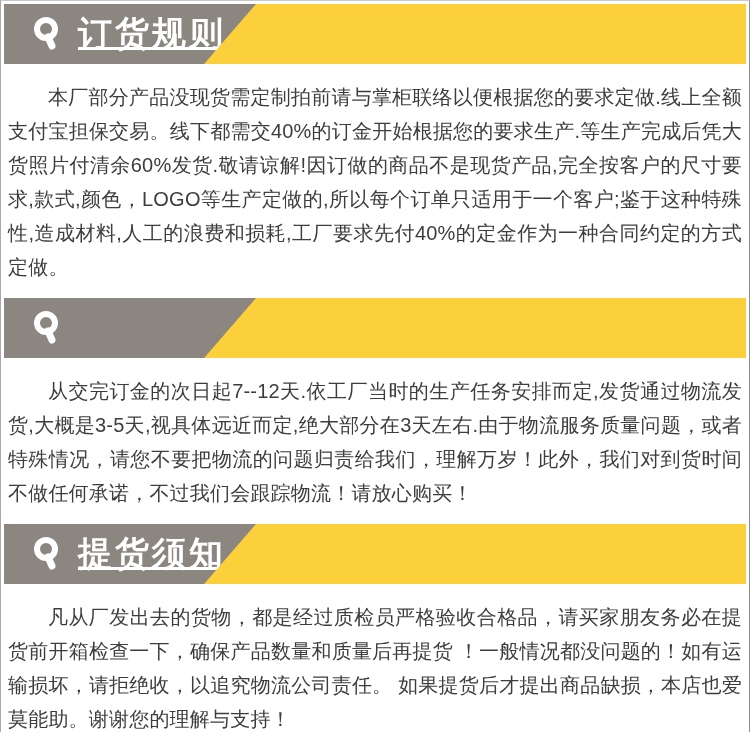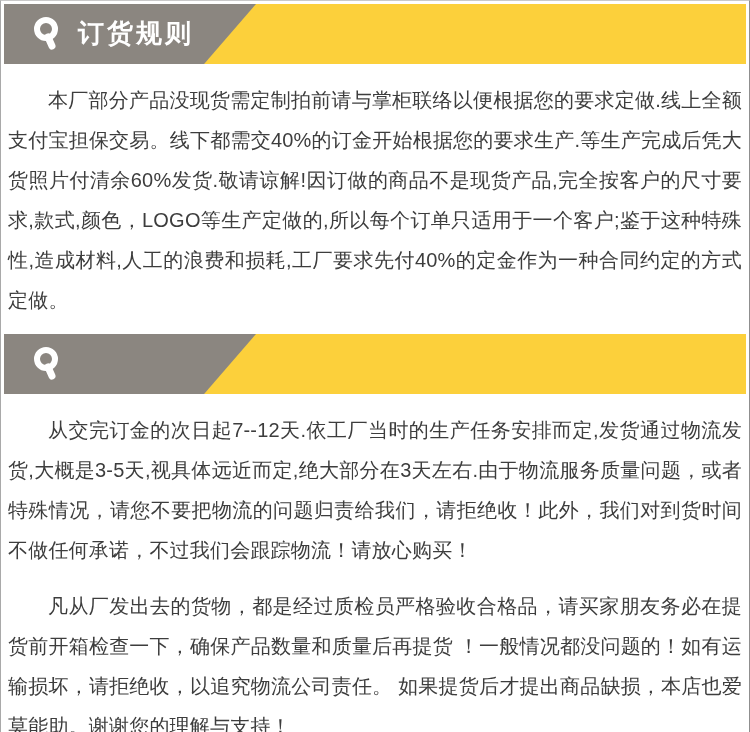--- a/index.html
+++ b/index.html
@@ -37,31 +37,32 @@
   }
   .banner-icon {
     width: 34px;
     height: 36px;
     flex: 0 0 auto;
     margin-right: 13px;
     display: block;
   }
   .banner-title {
     color: #ffffff;
-    font-size: 26px;
+    font-size: 34px;
     font-weight: bold;
     letter-spacing: 3px;
     line-height: 1;
     padding-bottom: 2px;
     white-space: nowrap;
+    text-decoration: underline;
   }
   .body-text {
     margin: 16px 4px 14px 4px;
     font-size: 20px;
-    line-height: 40px;
+    line-height: 34px;
     color: #3d3d3d;
     text-align: justify;
     text-indent: 2em;
     letter-spacing: 0.2px;
   }
   .section { position: relative; }
 </style>
 </head>
 <body>
 
@@ -82,20 +83,29 @@
 
   <div class="section">
     <div class="banner">
       <div class="banner-label">
         <svg class="banner-icon" viewBox="0 0 34 36" aria-hidden="true">
           <circle cx="15" cy="13" r="9" fill="none" stroke="#ffffff" stroke-width="6"></circle>
           <line x1="17" y1="21" x2="21" y2="30" stroke="#ffffff" stroke-width="7" stroke-linecap="round"></line>
         </svg>
       </div>
     </div>
-    <p class="body-text">从交完订金的次日起7--12天.依工厂当时的生产任务安排而定,发货通过物流发货,大概是3-5天,视具体远近而定,绝大部分在3天左右.由于物流服务质量问题，或者特殊情况，请您不要把物流的问题归责给我们，请拒绝收！此外，我们对到货时间不做任何承诺，不过我们会跟踪物流！请放心购买！</p>
+    <p class="body-text">从交完订金的次日起7--12天.依工厂当时的生产任务安排而定,发货通过物流发货,大概是3-5天,视具体远近而定,绝大部分在3天左右.由于物流服务质量问题，或者特殊情况，请您不要把物流的问题归责给我们，理解万岁！此外，我们对到货时间不做任何承诺，不过我们会跟踪物流！请放心购买！</p>
   </div>
 
   <div class="section">
+    <div class="banner">
+      <div class="banner-label">
+        <svg class="banner-icon" viewBox="0 0 34 36" aria-hidden="true">
+          <circle cx="15" cy="13" r="9" fill="none" stroke="#ffffff" stroke-width="6"></circle>
+          <line x1="17" y1="21" x2="21" y2="30" stroke="#ffffff" stroke-width="7" stroke-linecap="round"></line>
+        </svg>
+        <span class="banner-title">提货须知</span>
+      </div>
+    </div>
     <p class="body-text">凡从厂发出去的货物，都是经过质检员严格验收合格品，请买家朋友务必在提货前开箱检查一下，确保产品数量和质量后再提货 ！一般情况都没问题的！如有运输损坏，请拒绝收，以追究物流公司责任。 如果提货后才提出商品缺损，本店也爱莫能助。谢谢您的理解与支持！</p>
   </div>
 
 </div>
 
 </body></html>

